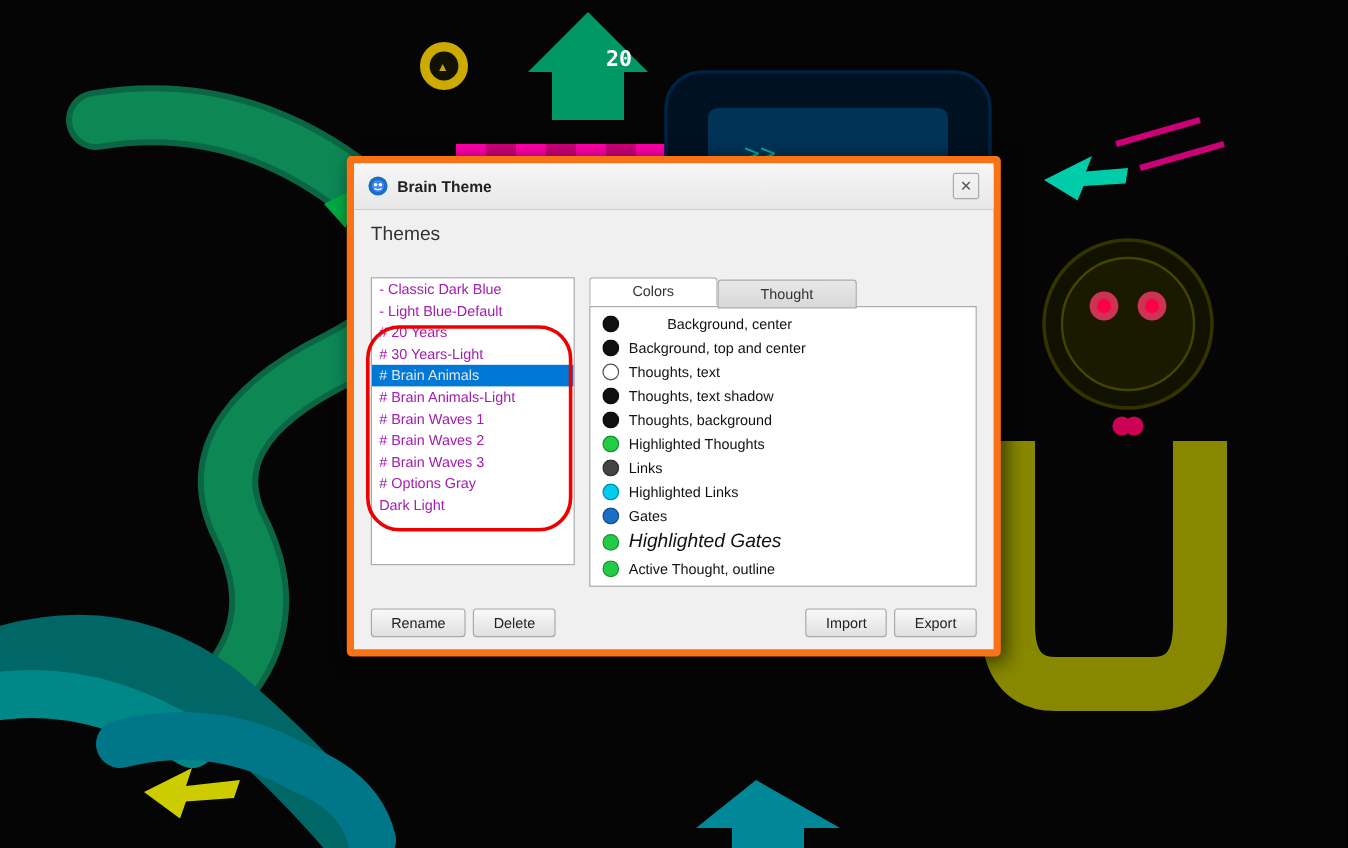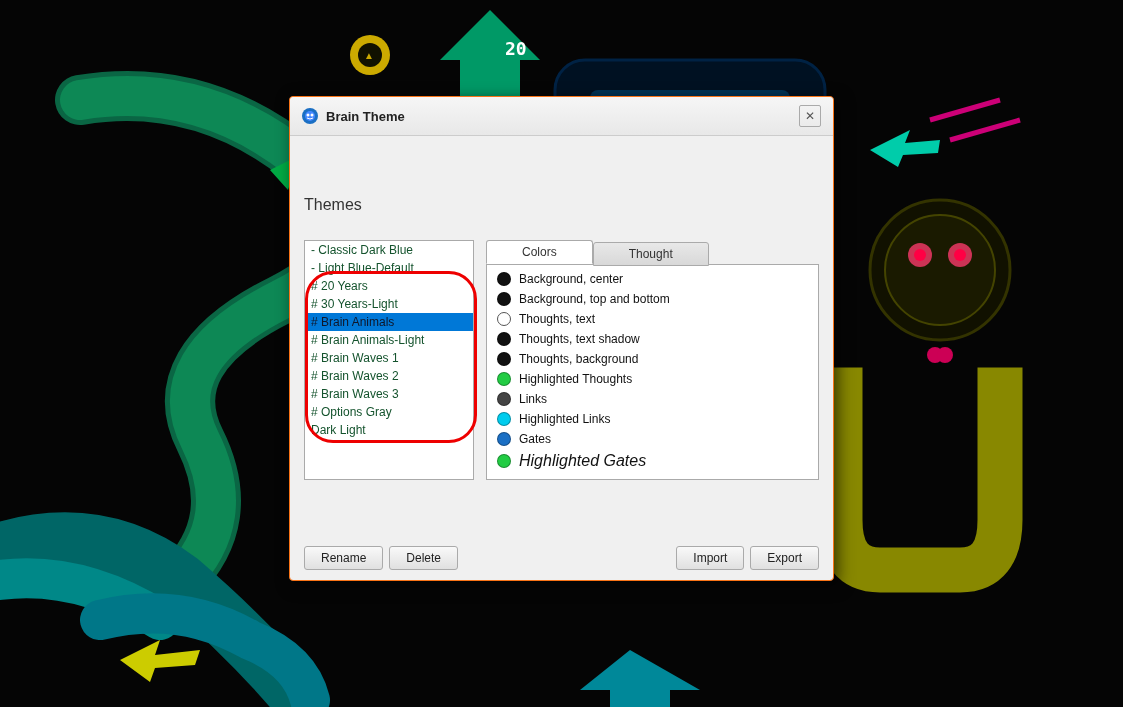--- a/index.html
+++ b/index.html
@@ -25,29 +25,28 @@
     .dialog-overlay {
       position: absolute;
       inset: 0;
       display: flex;
       align-items: center;
       justify-content: center;
     }
 
     .dialog {
       background: #f0f0f0;
-      border: 1px solid #f97316;
+      border: 6px solid #f97316;
       border-radius: 4px;
       box-shadow: 4px 4px 16px rgba(0,0,0,0.6);
       width: 545px;
       min-height: 380px;
       display: flex;
       flex-direction: column;
       position: relative;
-      gap: 48px;
     }
 
     
     .dialog-titlebar {
       background: linear-gradient(to bottom, #f6f6f6, #e8e8e8);
       border-bottom: 1px solid #ccc;
       padding: 8px 12px;
       display: flex;
       align-items: center;
       justify-content: space-between;
@@ -136,29 +135,29 @@
       border-left: 1px solid #ccc;
     }
     .themes-listbox::-webkit-scrollbar-thumb {
       background: #c0c0c0;
       border: 1px solid #aaa;
     }
 
     .list-item {
       padding: 2px 6px;
       cursor: pointer;
-      color: #14532d;
+      color: #a21caf;
       white-space: nowrap;
       overflow: hidden;
       text-overflow: ellipsis;
     }
 
     .list-item.selected {
       background: #0078d7;
-      color: #0f172a;
+      color: #e5e5e5;
     }
 
     
     .right-panel {
       flex: 1;
       display: flex;
       flex-direction: column;
     }
 
     .tab-bar {
@@ -386,25 +385,25 @@
         </div>
 
         <div class="right-panel">
           <div class="tab-bar" id="tab-bar">
           <button class="tab-btn active">Colors</button>
               <button class="tab-btn">Thought</button>
             </div>
           <div class="tab-content" id="colors-content">
           <div class="color-item">
                 <div class="color-dot" style="background-color: rgb(17, 17, 17);"></div>
-                <span style="font-size: 12px;">Background, center</span>
+                <span style="font-size: 12px; margin-left: 32px;">Background, center</span>
               </div>
               <div class="color-item">
                 <div class="color-dot" style="background-color: rgb(17, 17, 17);"></div>
-                <span style="font-size: 12px;">Background, top and bottom</span>
+                <span style="font-size: 12px;">Background, top and center</span>
               </div>
               <div class="color-item">
                 <div class="color-dot outline-only"></div>
                 <span style="font-size: 12px;">Thoughts, text</span>
               </div>
               <div class="color-item">
                 <div class="color-dot" style="background-color: rgb(17, 17, 17);"></div>
                 <span style="font-size: 12px;">Thoughts, text shadow</span>
               </div>
               <div class="color-item">
@@ -423,20 +422,24 @@
                 <div class="color-dot" style="background-color: rgb(0, 204, 238);"></div>
                 <span style="font-size: 12px;">Highlighted Links</span>
               </div>
               <div class="color-item">
                 <div class="color-dot" style="background-color: rgb(26, 111, 196);"></div>
                 <span style="font-size: 12px;">Gates</span>
               </div>
               <div class="color-item">
                 <div class="color-dot" style="background-color: rgb(34, 204, 68);"></div>
                 <span style="font-size: 16px; font-style: italic;">Highlighted Gates</span>
+              </div>
+              <div class="color-item">
+                <div class="color-dot" style="background-color: rgb(34, 204, 68);"></div>
+                <span style="font-size: 12px;">Active Thought, outline</span>
               </div>
             </div>
         </div>
 
       </div>
     </div>
 
     <div class="dialog-footer">
       <div class="footer-left">
         <button class="btn">Rename</button>

